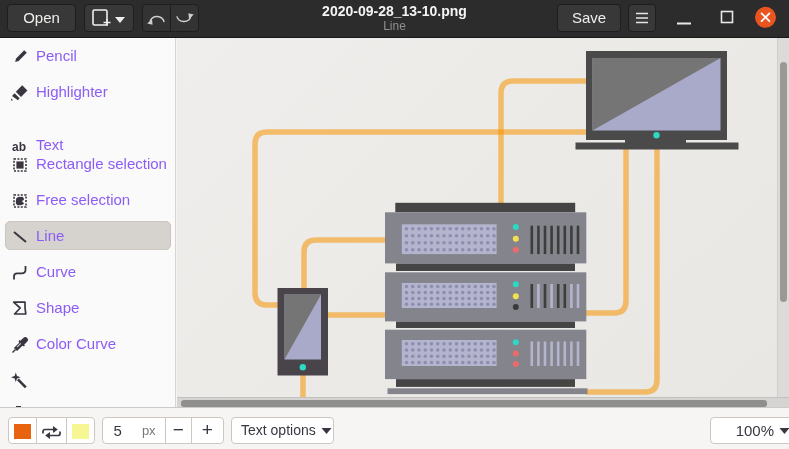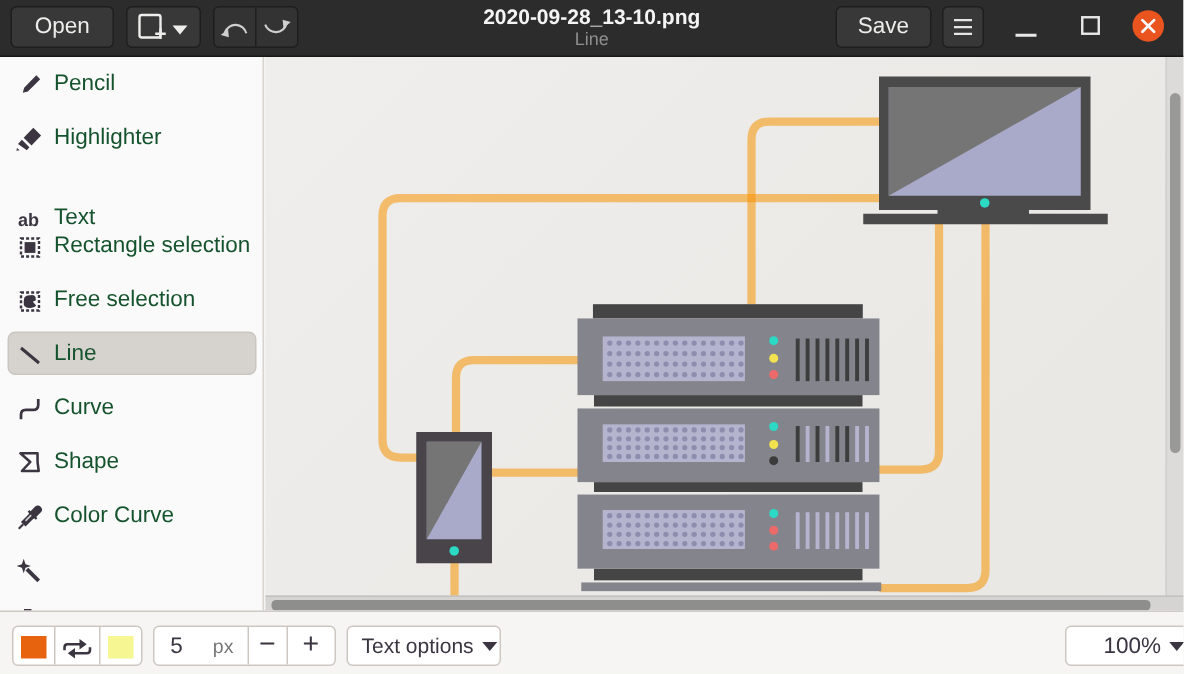--- a/index.html
+++ b/index.html
@@ -14,21 +14,21 @@
           font-size:15px; text-align:center; line-height:26px; }
   .title  { position:absolute; left:0; right:0; top:3px; text-align:center;
             color:#f4f4f4; font-size:14px; font-weight:bold; }
   .subtitle { position:absolute; left:0; right:0; top:19px; text-align:center;
             color:#8f8f8f; font-size:12px; }
 
   
   .sidebar { position:absolute; left:0; top:38px; width:176px; height:369px;
              background:#fbfafa; border-right:1px solid #d8d4d0; }
   .tool { position:absolute; left:0; width:176px; height:36px; }
-  .tool .lbl { position:absolute; left:36px; top:8px; font-size:15px; color:#14532d; }
+  .tool .lbl { position:absolute; left:36px; top:8px; font-size:15px; color:#8b5cf6; }
   .tool svg { position:absolute; left:11px; top:9px; }
   .tool.sel { }
   .selbg { position:absolute; left:5px; top:183px; width:166px; height:29px;
            background:#d6d2ce; border:1px solid #cbc5c0; border-radius:5px; }
 
   
   .canvas { position:absolute; left:177px; top:38px; width:612px; height:369px;
             background:linear-gradient(135deg, #efeeec 0%, #ebeae7 50%, #e8e7e4 100%); }
 
   

